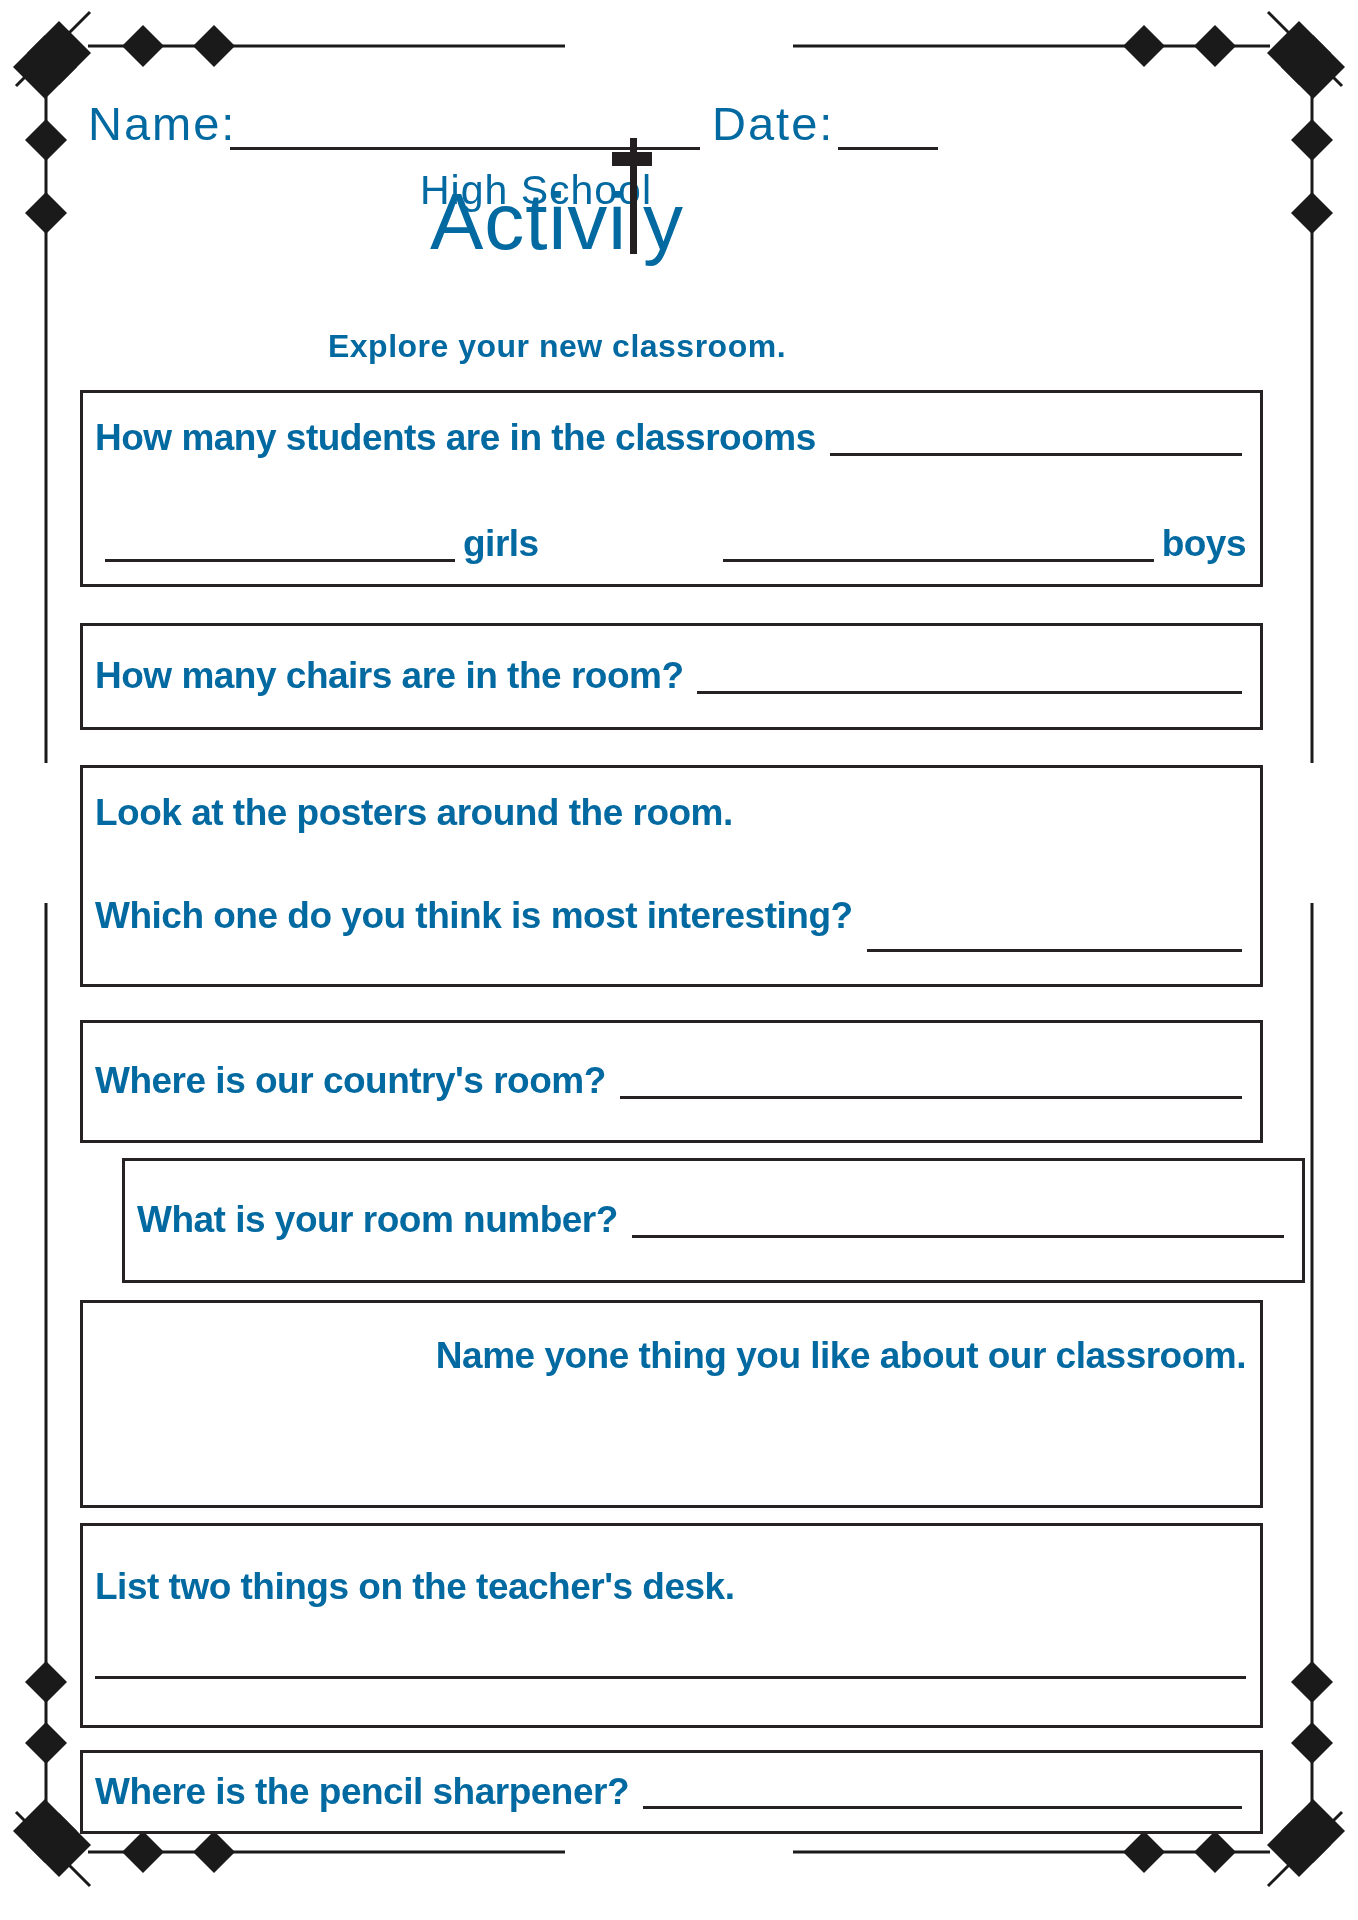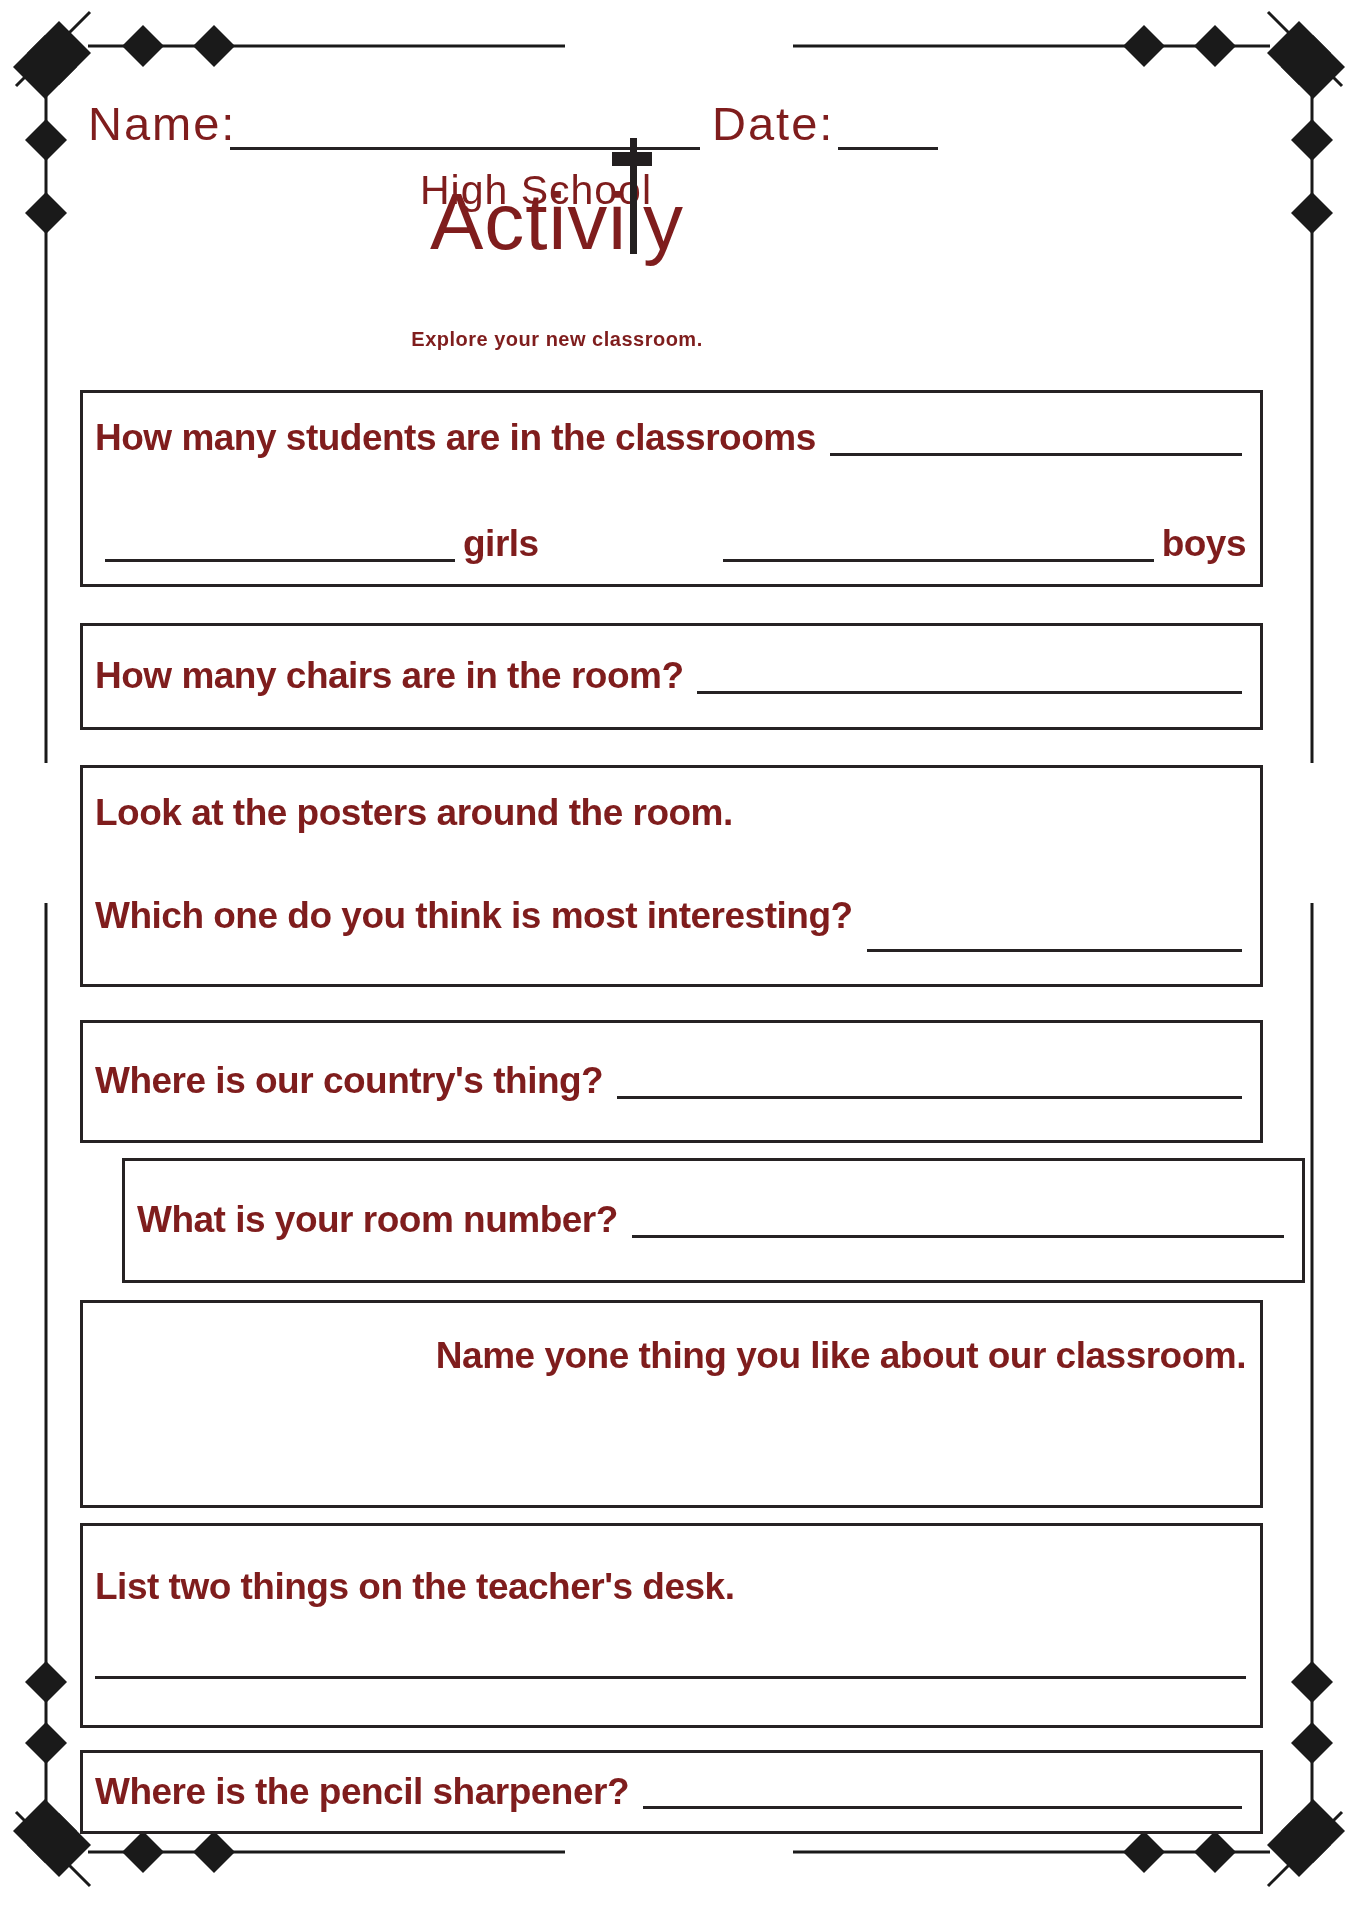--- a/index.html
+++ b/index.html
@@ -1,36 +1,36 @@
 <!DOCTYPE html>
 <html><head>
 <meta charset="utf-8">
 <style>
   html,body{margin:0;padding:0;background:#888;}
   .page{position:relative;width:1358px;height:1920px;background:#ffffff;overflow:hidden;
-        font-family:"Liberation Sans",sans-serif;color:#7f1d1d;margin:0 auto;}
+        font-family:"Liberation Sans",sans-serif;color:#0369a1;margin:0 auto;}
   
   .border-svg{position:absolute;left:0;top:0;pointer-events:none;}
   
   .hdr-label{position:absolute;font-size:47px;font-weight:400;letter-spacing:2px;}
   .name-label{left:88px;top:96px;}
   .date-label{left:712px;top:96px;}
   .fill-line{position:absolute;height:0;border-bottom:3px solid #262223;}
   .name-line{left:230px;top:147px;width:470px;}
   .date-line{left:838px;top:147px;width:100px;}
   
   .eyebrow{position:absolute;left:412px;top:170px;width:240px;text-align:right;
            font-size:41px;font-weight:400;letter-spacing:1px;line-height:1;}
   .activity{position:absolute;left:392px;top:182px;width:330px;display:flex;
             justify-content:center;font-size:80px;font-weight:400;letter-spacing:1px;line-height:1;}
   .tall-t{position:relative;width:16px;height:80px;align-self:flex-start;}
   .tall-t .stem{position:absolute;left:3px;top:-44px;width:7px;height:116px;background:#231f20;}
   .tall-t .bar{position:absolute;left:-15px;top:-30px;width:40px;height:14px;background:#231f20;}
   .subtitle{position:absolute;left:307px;top:328px;width:500px;text-align:center;
-            font-size:20px;font-weight:700;letter-spacing:.5px;}
+            font-size:32px;font-weight:700;letter-spacing:.5px;}
   
   .content{position:absolute;left:80px;top:390px;width:1183px;}
   .qbox{box-sizing:border-box;width:100%;border:3px solid #262223;background:#fff;
         display:flex;flex-direction:column;}
   .q1{height:197px;margin-bottom:36px;padding:24px 12px 18px 10px;}
   .q2{height:107px;margin-bottom:35px;margin-top:12px;}
   .q3{height:222px;margin-bottom:33px;padding:24px 12px 30px 10px;}
   .q4{height:123px;margin-bottom:15px;}
   .q5{height:125px;margin-bottom:17px;margin-left:42px;}
   .q6{height:208px;margin-bottom:15px;padding:32px 12px 44px 10px;align-items:flex-end;}
@@ -143,21 +143,21 @@
         <div class="qrow">
           <span class="qtext">Look at the posters around the room.</span>
         </div>
         <div class="qrow">
           <span class="qtext">Which one do you think is most interesting?</span>
           <span class="qblank grow"></span>
         </div>
       </div>
       <div class="qbox q4 center">
         <div class="qrow">
-          <span class="qtext">Where is our country's thing?</span>
+          <span class="qtext">Where is our country's room?</span>
           <span class="qblank grow"></span>
         </div>
       </div>
       <div class="qbox q5 center">
         <div class="qrow">
           <span class="qtext">What is your room number?</span>
           <span class="qblank grow"></span>
         </div>
       </div>
       <div class="qbox q6">

